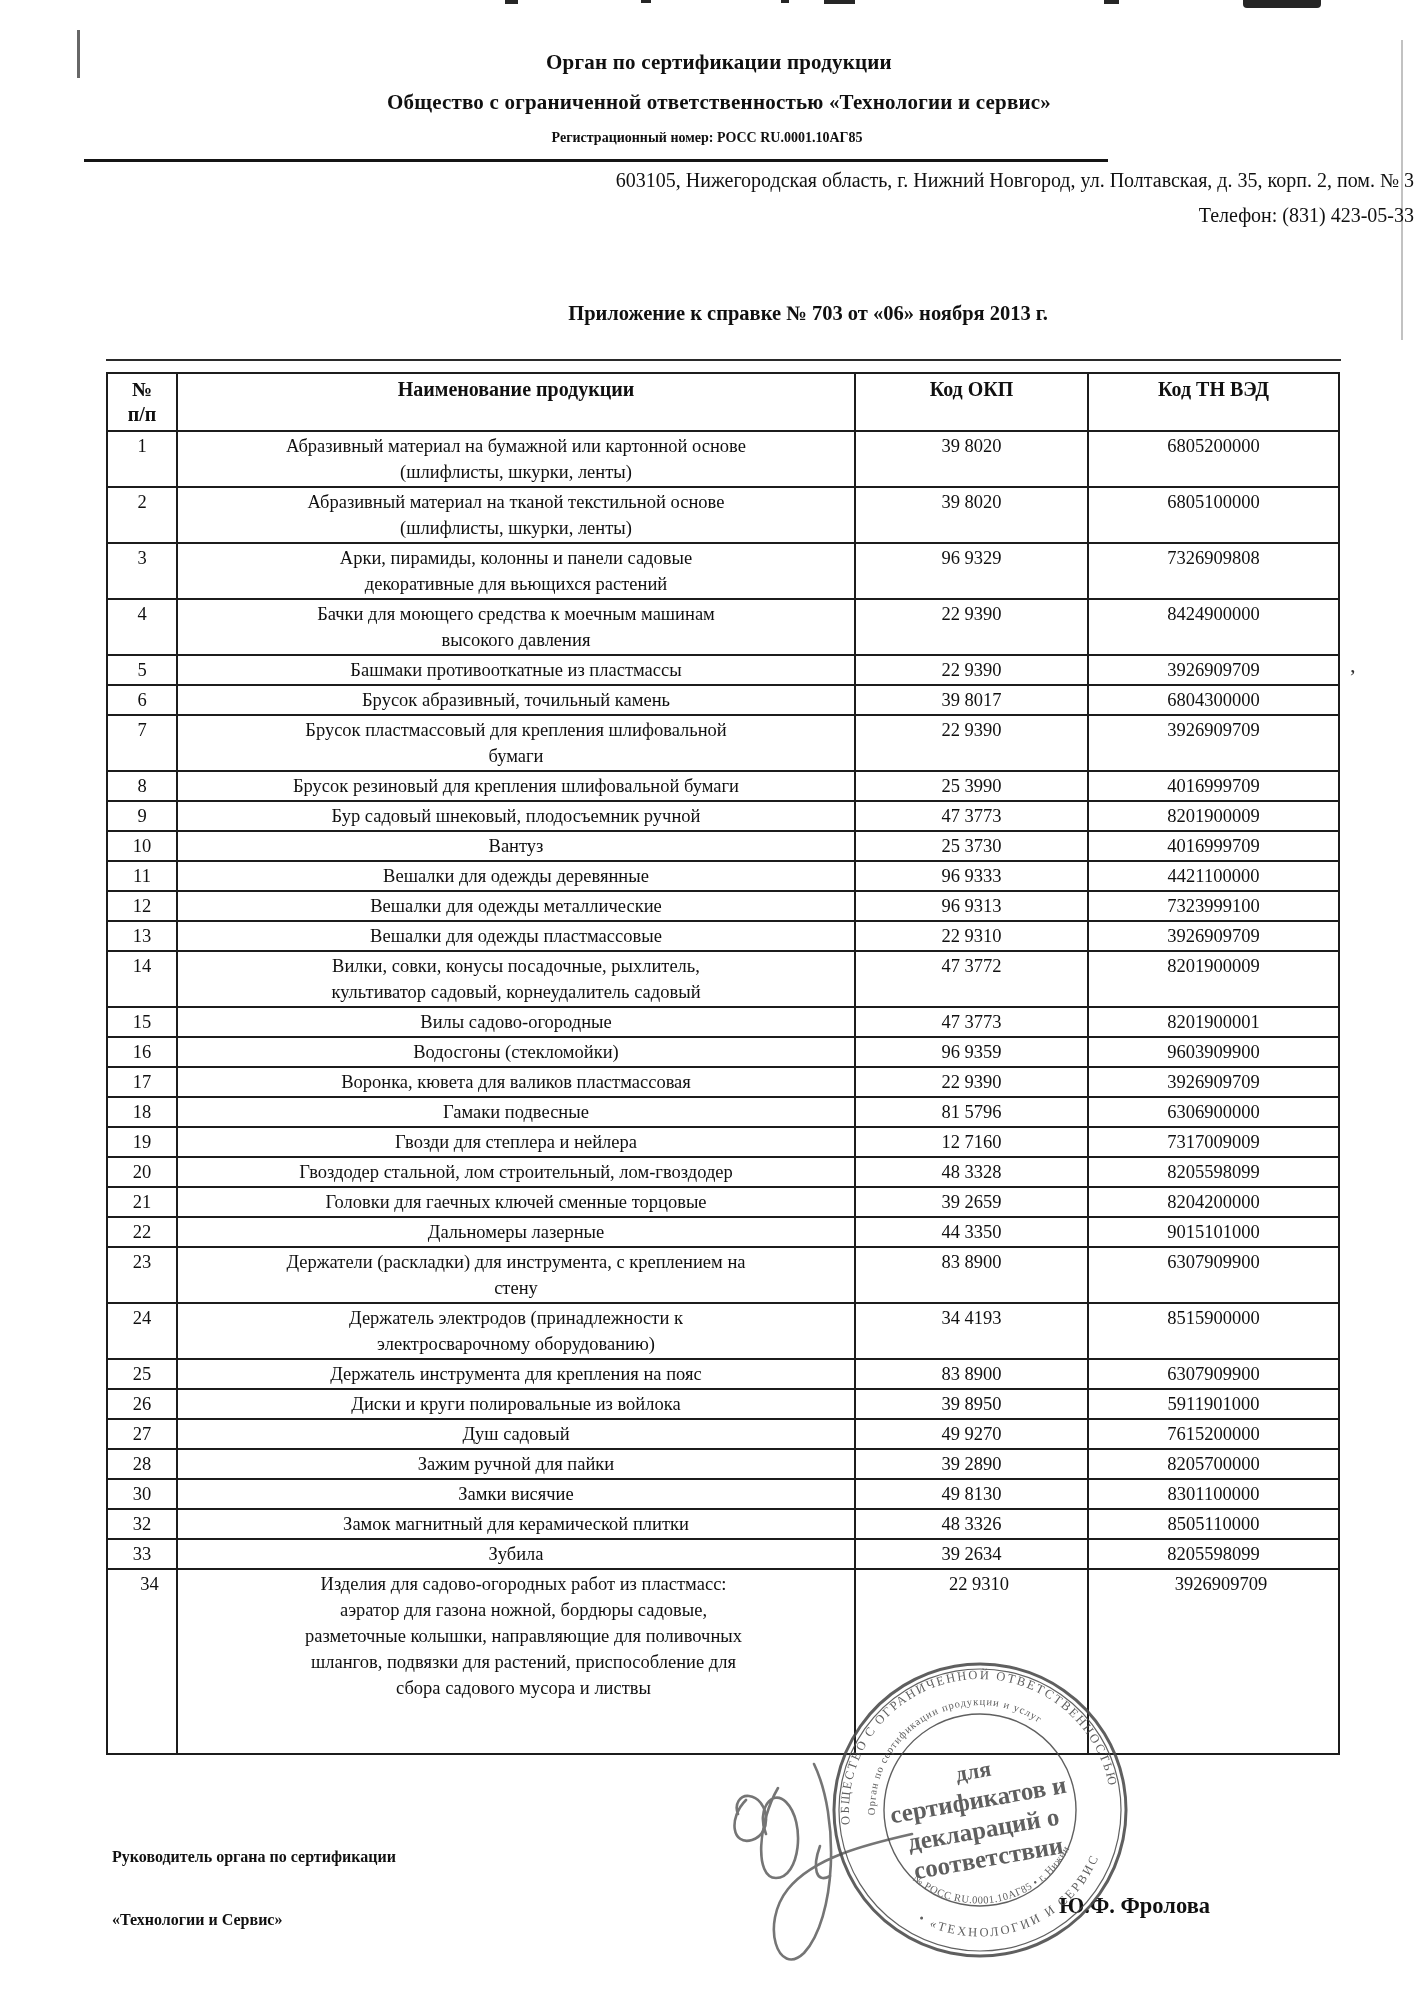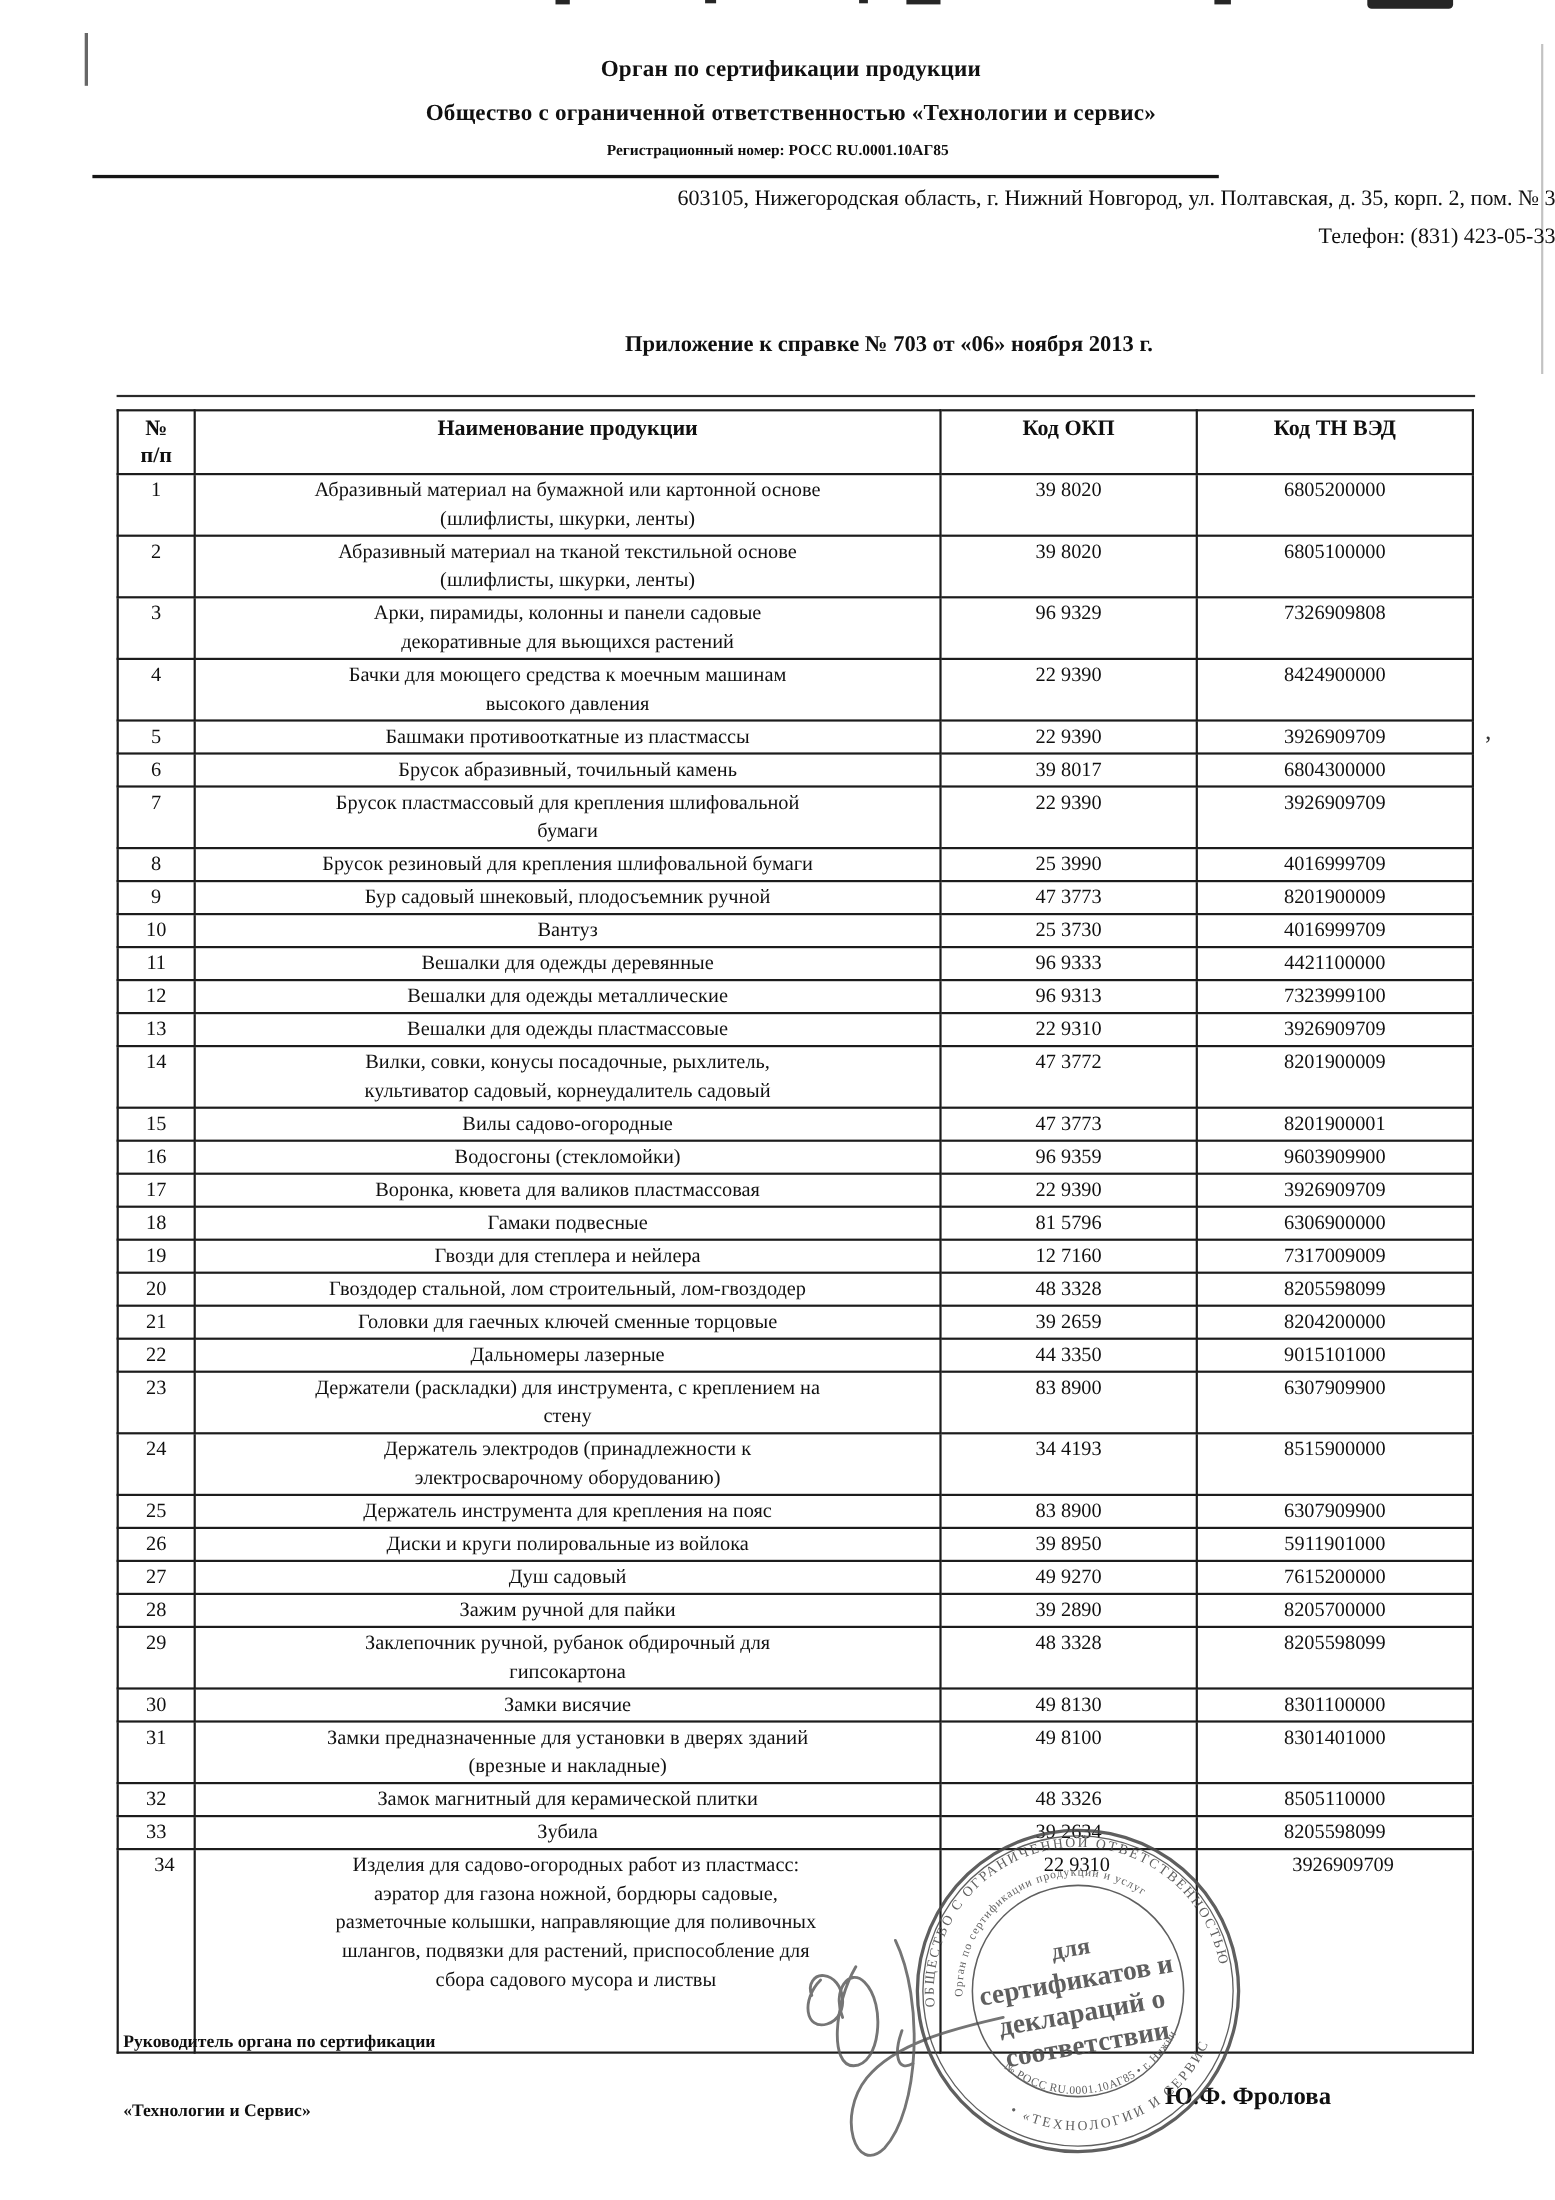--- a/index.html
+++ b/index.html
@@ -258,38 +258,24 @@
         <td class="okp">49 9270</td>
         <td class="tnved">7615200000</td>
       </tr>
       <tr>
         <td class="num">28</td>
         <td class="name">Зажим ручной для пайки</td>
         <td class="okp">39 2890</td>
         <td class="tnved">8205700000</td>
       </tr>
       <tr>
-        <td class="num">29</td>
-        <td class="name">Заклепочник ручной, рубанок обдирочный для
-гипсокартона</td>
-        <td class="okp">48 3328</td>
-        <td class="tnved">8205598099</td>
-      </tr>
-      <tr>
         <td class="num">30</td>
         <td class="name">Замки висячие</td>
         <td class="okp">49 8130</td>
         <td class="tnved">8301100000</td>
-      </tr>
-      <tr>
-        <td class="num">31</td>
-        <td class="name">Замки предназначенные для установки в дверях зданий
-(врезные и накладные)</td>
-        <td class="okp">49 8100</td>
-        <td class="tnved">8301401000</td>
       </tr>
       <tr>
         <td class="num">32</td>
         <td class="name">Замок магнитный для керамической плитки</td>
         <td class="okp">48 3326</td>
         <td class="tnved">8505110000</td>
       </tr>
       <tr>
         <td class="num">33</td>
         <td class="name">Зубила</td>

